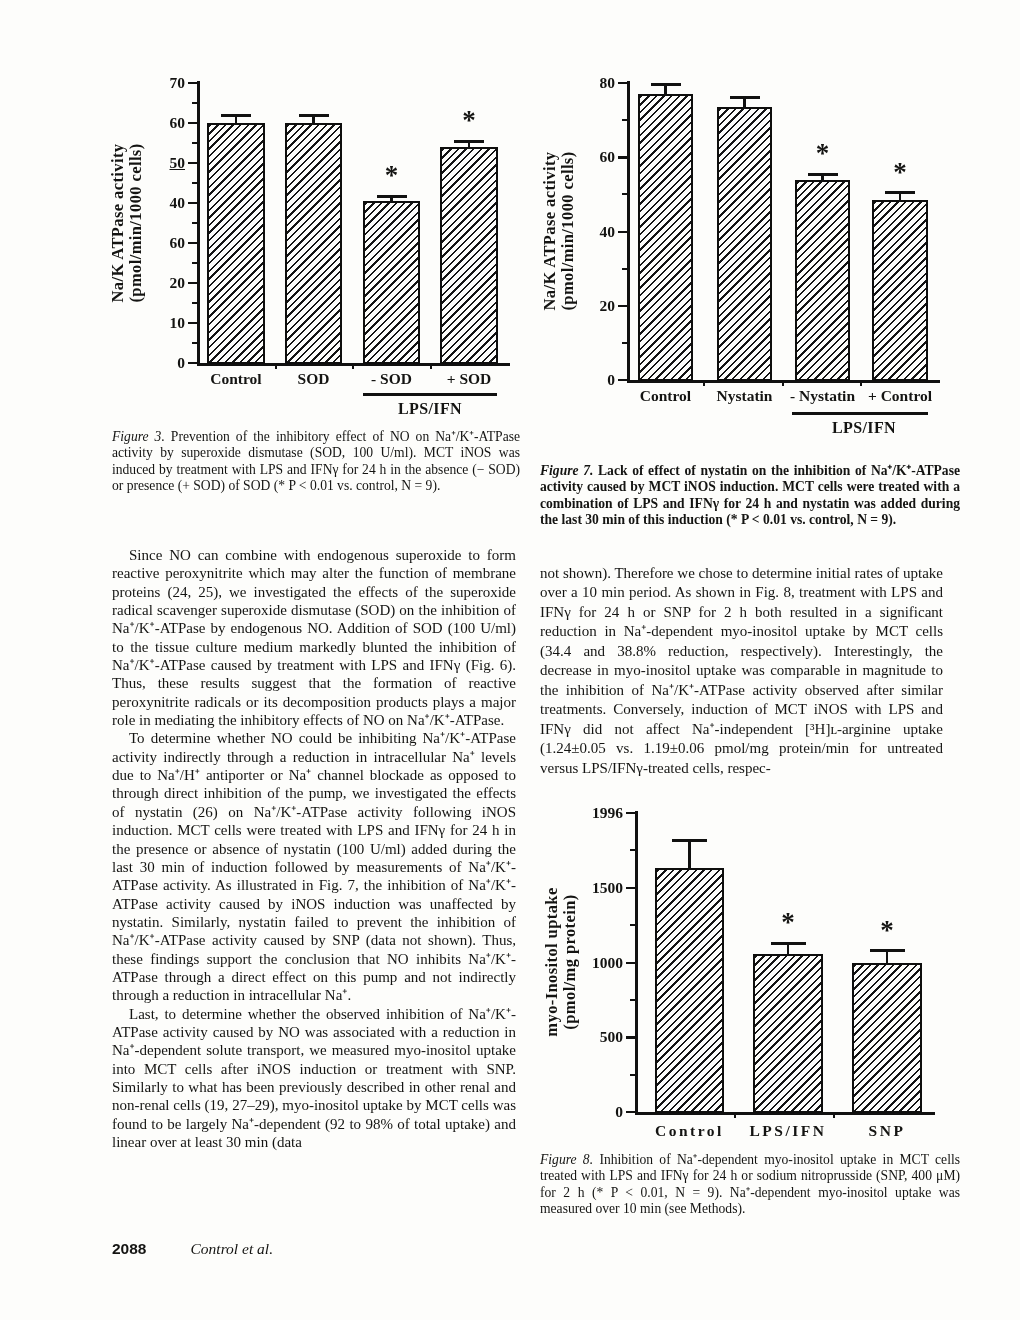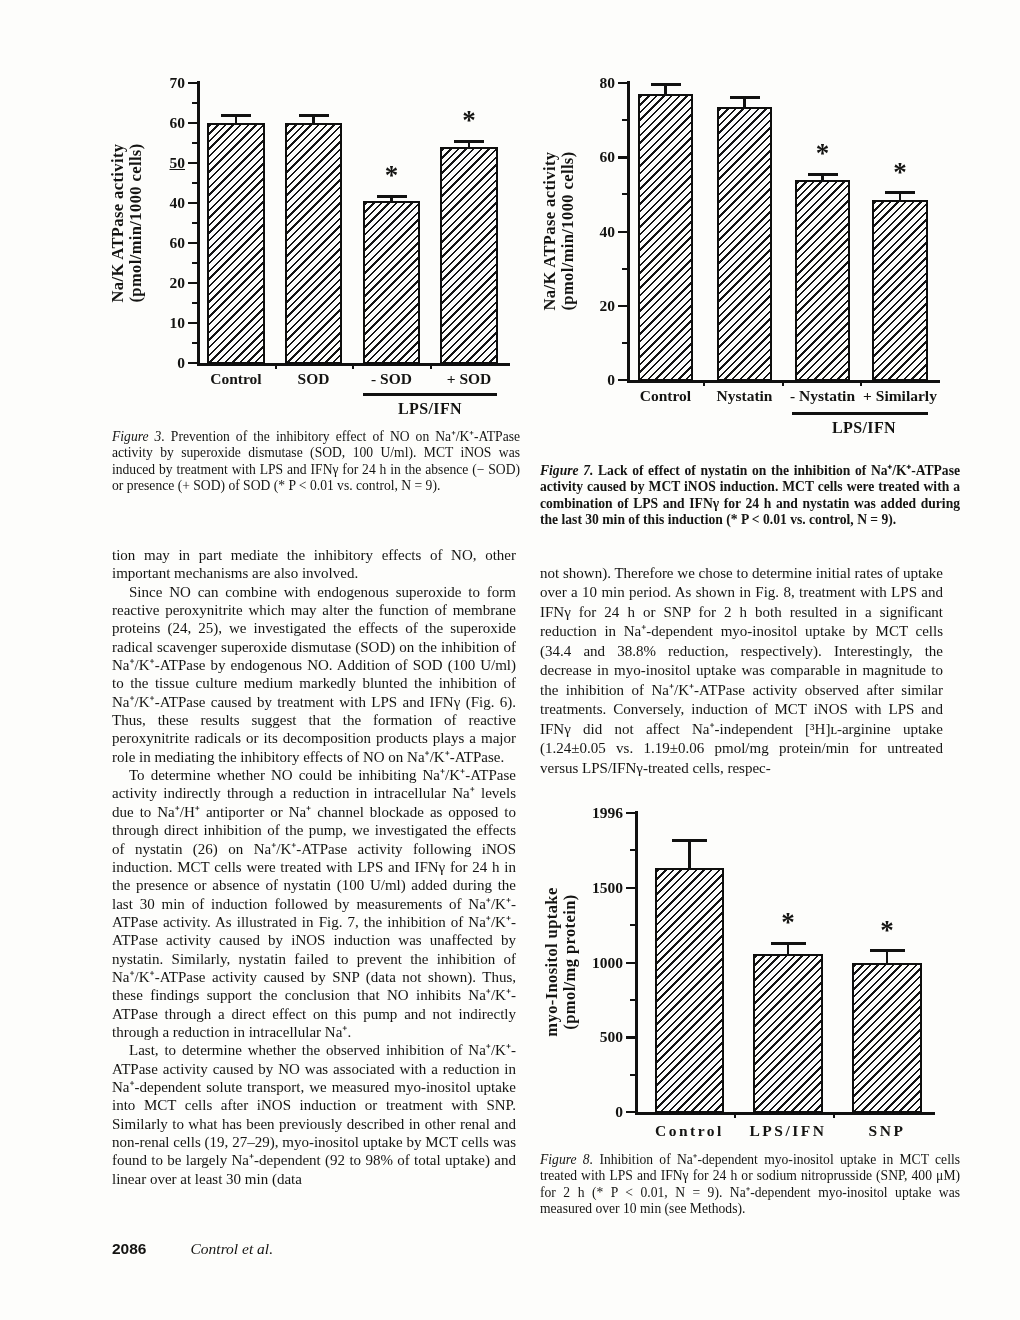--- a/index.html
+++ b/index.html
@@ -143,39 +143,38 @@
       <div class="bar" style="left: 275px; top: 124.525px; width: 55px; height: 201.475px;"></div>
       <div class="ink" style="left: 301.3px; top: 118.956px; width: 2.4px; height: 7.56875px;"></div>
       <div class="ink" style="left: 287.5px; top: 117.556px; width: 30px; height: 3px;"></div>
       <div class="asterisk" style="left: 290.5px; top: 82.9562px; width: 24px;">*</div>
       <div class="cat-label" style="left: 250.5px; top: 332px; width: 104px;">- Nystatin</div>
       <div class="ink" style="left: 340px; top: 327px; width: 2px; height: 4px;"></div>
       <div class="bar" style="left: 352px; top: 144.944px; width: 56px; height: 181.056px;"></div>
       <div class="ink" style="left: 378.8px; top: 137.519px; width: 2.4px; height: 9.425px;"></div>
       <div class="ink" style="left: 365px; top: 136.119px; width: 30px; height: 3px;"></div>
       <div class="asterisk" style="left: 368px; top: 101.519px; width: 24px;">*</div>
-      <div class="cat-label" style="left: 328px; top: 332px; width: 104px;">+ Similarly</div>
+      <div class="cat-label" style="left: 328px; top: 332px; width: 104px;">+ Control</div>
       <div class="ink" style="left: 272px; top: 357px; width: 136px; height: 2.6px;"></div>
       <div class="group-label" style="left: 284px; top: 364px; width: 120px;">LPS/IFN</div>
       <div class="y-title" style="left: -125px; top: 157px; width: 330px; height: 38px; transform: rotate(-90deg);">
         <div style="position: static;">Na/K ATPase activity</div>
         <div style="position: static;">(pmol/min/1000  cells)</div>
       </div>
     </section>
 
   <div class="caption" style="left:112px;top:429px;width:408px;">
     <span class="cap-fig">Figure 3.</span><span> Prevention of the inhibitory effect of NO on Na⁺/K⁺-ATPase activity by superoxide dismutase (SOD, 100 U/ml). MCT iNOS was induced by treatment with LPS and IFNγ for 24 h in the absence (− SOD) or presence (+ SOD) of SOD (* P &lt; 0.01 vs. control, N = 9).</span>
   </div>
 
   <div class="caption" style="left:540px;top:463px;width:420px;font-weight:bold;">
     <span class="cap-fig">Figure 7.</span><span> Lack of effect of nystatin on the inhibition of Na⁺/K⁺-ATPase activity caused by MCT iNOS induction. MCT cells were treated with a combination of LPS and IFNγ for 24 h and nystatin was added during the last 30 min of this induction (* P &lt; 0.01 vs. control, N = 9).</span>
   </div>
 
   <div class="bodycol" id="left-col" style="left:112px;top:546px;width:404px;">
-    <p>tion may in part mediate the inhibitory effects of NO, other important mechanisms are also involved.</p>
     <p class="indent">Since NO can combine with endogenous superoxide to form reactive peroxynitrite which may alter the function of membrane proteins (24, 25), we investigated the effects of the superoxide radical scavenger superoxide dismutase (SOD) on the inhibition of Na⁺/K⁺-ATPase by endogenous NO. Addition of SOD (100 U/ml) to the tissue culture medium markedly blunted the inhibition of Na⁺/K⁺-ATPase caused by treatment with LPS and IFNγ (Fig. 6). Thus, these results suggest that the formation of reactive peroxynitrite radicals or its decomposition products plays a major role in mediating the inhibitory effects of NO on Na⁺/K⁺-ATPase.</p>
     <p class="indent">To determine whether NO could be inhibiting Na⁺/K⁺-ATPase activity indirectly through a reduction in intracellular Na⁺ levels due to Na⁺/H⁺ antiporter or Na⁺ channel blockade as opposed to through direct inhibition of the pump, we investigated the effects of nystatin (26) on Na⁺/K⁺-ATPase activity following iNOS induction. MCT cells were treated with LPS and IFNγ for 24 h in the presence or absence of nystatin (100 U/ml) added during the last 30 min of induction followed by measurements of Na⁺/K⁺-ATPase activity. As illustrated in Fig. 7, the inhibition of Na⁺/K⁺-ATPase activity caused by iNOS induction was unaffected by nystatin. Similarly, nystatin failed to prevent the inhibition of Na⁺/K⁺-ATPase activity caused by SNP (data not shown). Thus, these findings support the conclusion that NO inhibits Na⁺/K⁺-ATPase through a direct effect on this pump and not indirectly through a reduction in intracellular Na⁺.</p>
     <p class="indent">Last, to determine whether the observed inhibition of Na⁺/K⁺-ATPase activity caused by NO was associated with a reduction in Na⁺-dependent solute transport, we measured myo-inositol uptake into MCT cells after iNOS induction or treatment with SNP. Similarly to what has been previously described in other renal and non-renal cells (19, 27–29), myo-inositol uptake by MCT cells was found to be largely Na⁺-dependent (92 to 98% of total uptake) and linear over at least 30 min (data</p>
   </div>
 
   <div class="bodycol" id="right-col" style="left:540px;top:564px;width:403px;">
     <p>not shown). Therefore we chose to determine initial rates of uptake over a 10 min period. As shown in Fig. 8, treatment with LPS and IFNγ for 24 h or SNP for 2 h both resulted in a significant reduction in Na⁺-dependent myo-inositol uptake by MCT cells (34.4 and 38.8% reduction, respectively). Interestingly, the decrease in myo-inositol uptake was comparable in magnitude to the inhibition of Na⁺/K⁺-ATPase activity observed after similar treatments. Conversely, induction of MCT iNOS with LPS and IFNγ did not affect Na⁺-independent [³H]ʟ-arginine uptake (1.24±0.05 vs. 1.19±0.06 pmol/mg protein/min for untreated versus LPS/IFNγ-treated cells, respec-</p>
   </div>
 
   <section class="chart" id="chart-fig8" style="left:520px;top:785px;width:460px;height:380px;">
@@ -215,17 +214,17 @@
         <div style="position: static;">myo-Inositol  uptake</div>
         <div style="position: static;">(pmol/mg  protein)</div>
       </div>
     </section>
 
   <div class="caption" style="left:540px;top:1152px;width:420px;">
     <span class="cap-fig">Figure 8.</span><span> Inhibition of Na⁺-dependent myo-inositol uptake in MCT cells treated with LPS and IFNγ for 24 h or sodium nitroprusside (SNP, 400 μM) for 2 h (* P &lt; 0.01, N = 9). Na⁺-dependent myo-inositol uptake was measured over 10 min (see Methods).</span>
   </div>
 
   <div class="abs" style="left:112px;top:1240px;">
-    <span class="footer-num">2086</span>
+    <span class="footer-num">2088</span>
     <span class="footer-auth" style="margin-left:40px;">Control et al.</span>
   </div>
 
 </div>
 
 </body></html>

